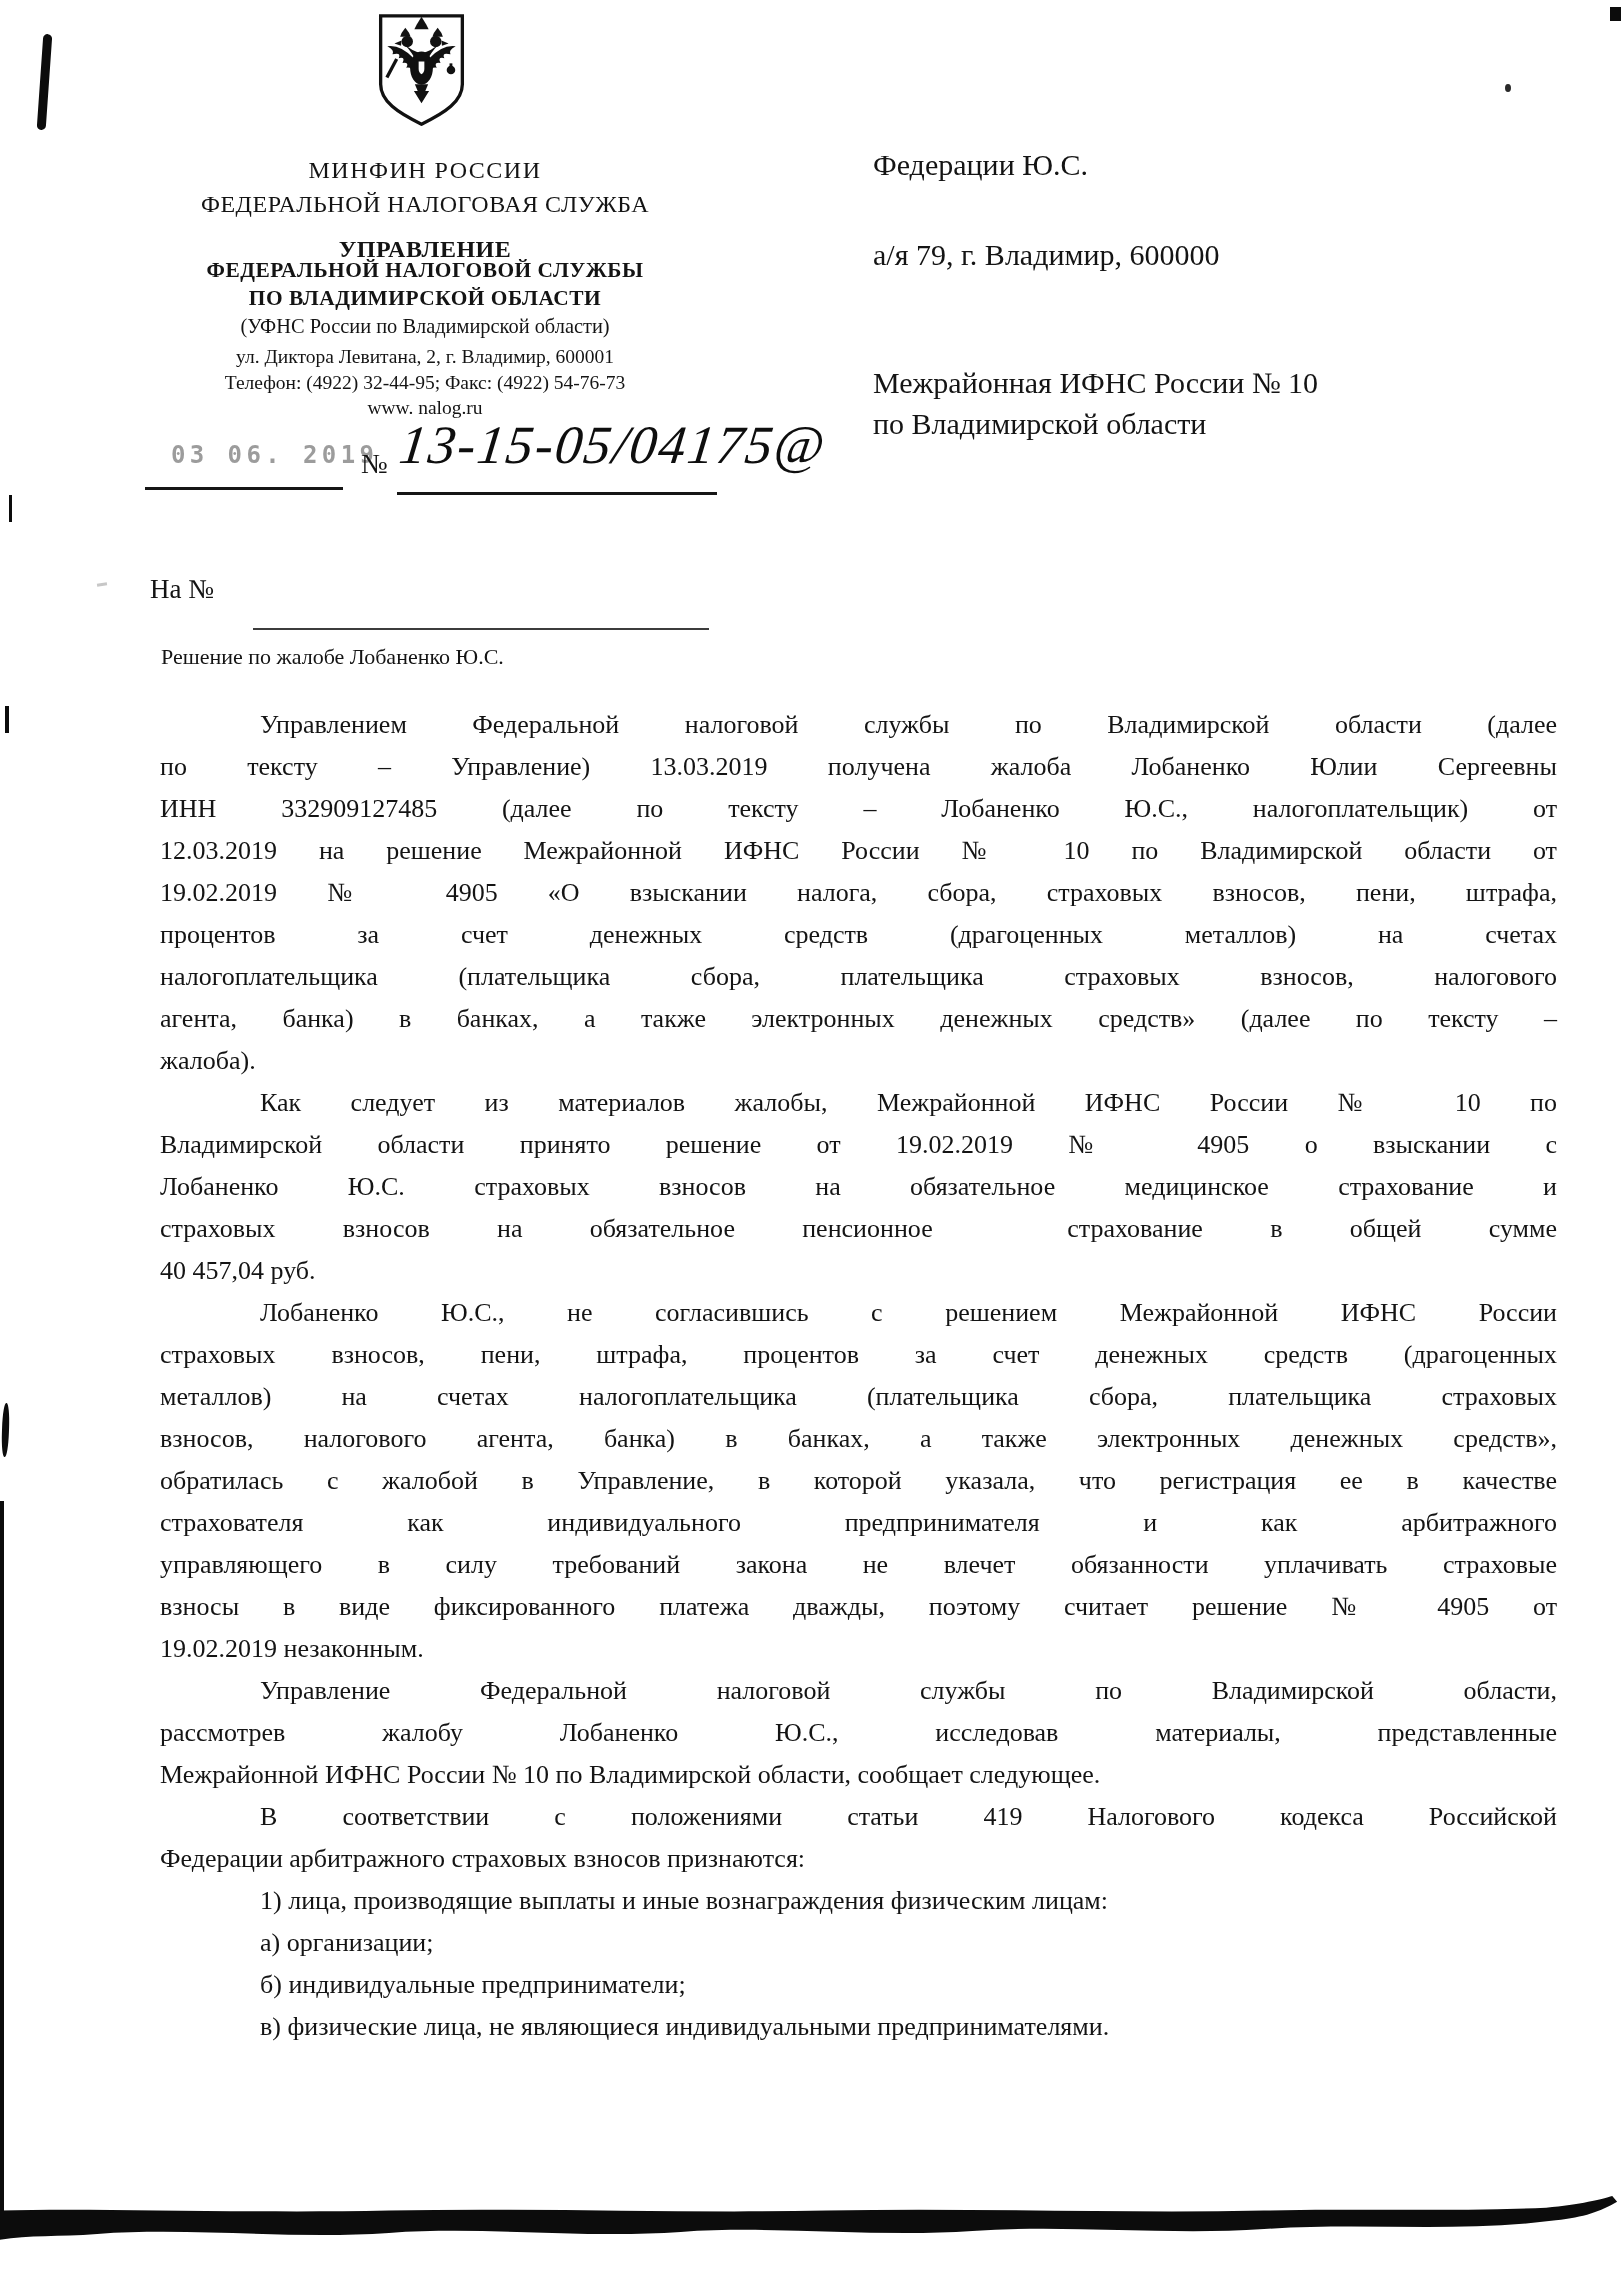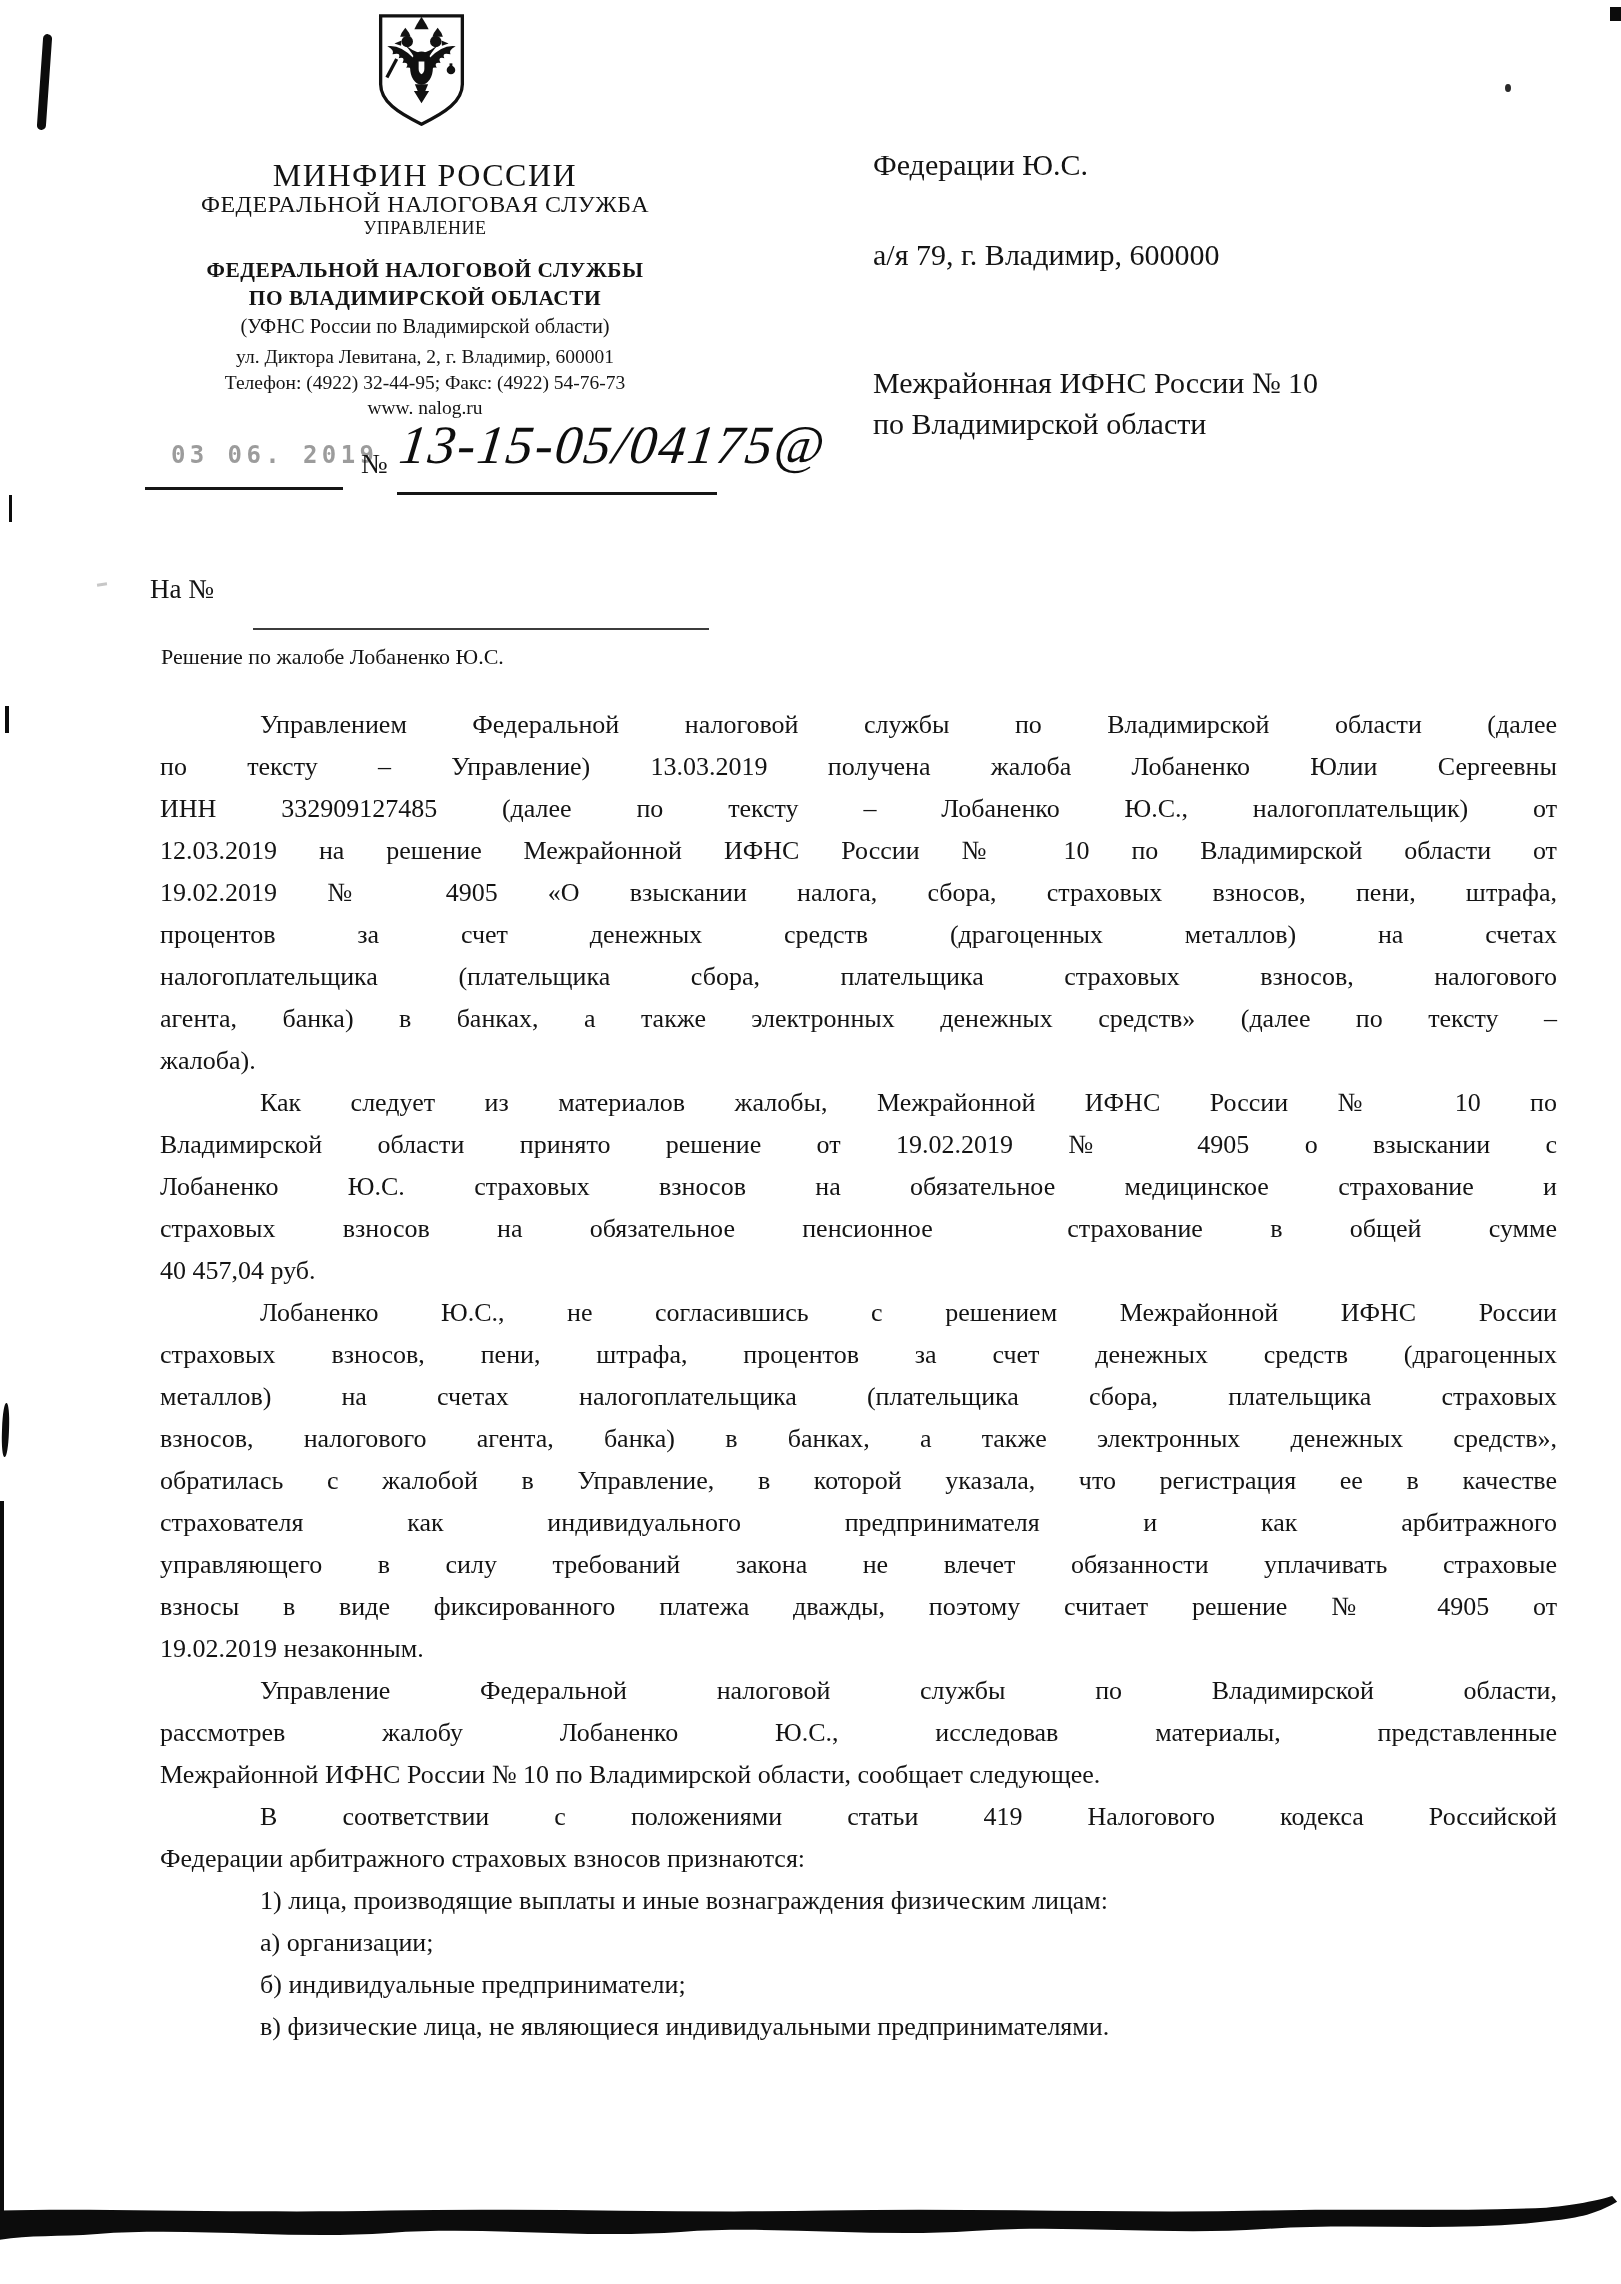--- a/index.html
+++ b/index.html
@@ -6,23 +6,23 @@
   .page{
     position:relative;
     width:1621px;height:2284px;
     background:#ffffff;
     font-family:"Liberation Serif", serif;
     color:#141414;
     overflow:hidden;
   }
   
   .lh{position:absolute;left:148px;width:554px;text-align:center;white-space:nowrap;}
-  .lh-ministry  {top:157px;font-size:32px;letter-spacing:1.5px;}
+  .lh-ministry  {top:157px;font-size:24px;letter-spacing:1.5px;}
   .lh-service   {top:191px;font-size:24px;letter-spacing:0.5px;}
-  .lh-dep1      {top:218px;font-size:18px;font-weight:normal;letter-spacing:0.5px;}
+  .lh-dep1      {top:236px;font-size:24px;font-weight:bold;letter-spacing:0.5px;}
   .lh-dep2      {top:258px;font-size:21.4px;font-weight:bold;letter-spacing:0.5px;}
   .lh-dep3      {top:286px;font-size:21.4px;font-weight:bold;letter-spacing:0.5px;}
   .lh-short     {top:315px;font-size:20.4px;}
   .lh-address   {top:346px;font-size:19.5px;}
   .lh-phone     {top:372px;font-size:19.5px;}
   .lh-site      {top:397px;font-size:19.5px;}
   .emblem{position:absolute;left:374px;top:12.6px;width:95px;height:114px;}
   
   .rc{position:absolute;left:873px;width:691px;font-size:30px;white-space:nowrap;}
   .rc-name {top:148px;}

